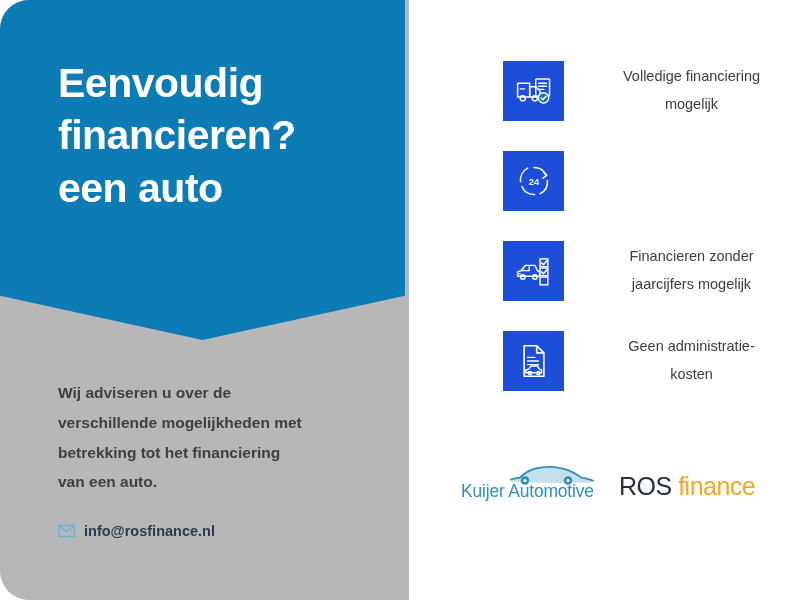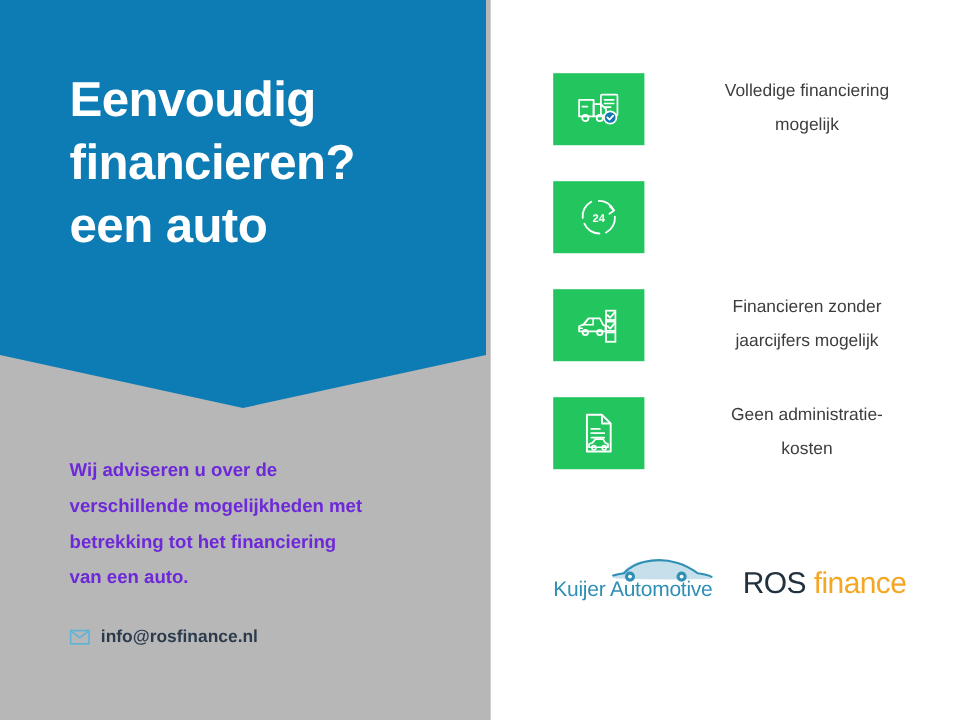--- a/index.html
+++ b/index.html
@@ -12,20 +12,21 @@
     background: #ffffff;
     font-family: "Liberation Sans", sans-serif;
     overflow: hidden;
   }
   .poster {
     position: relative;
     width: 800px;
     height: 600px;
     background: #ffffff;
     overflow: hidden;
+    border-radius: 29px;
   }
 
   
   .left-panel {
     position: absolute;
     left: 0;
     top: 0;
     width: 409px;
     height: 600px;
     background: #b7b7b7;
@@ -51,21 +52,21 @@
     line-height: 1.28;
     letter-spacing: -0.5px;
   }
   .headline .hl-line { display: block; white-space: nowrap; }
 
   .body-copy {
     position: absolute;
     left: 58px;
     top: 378px;
     width: 330px;
-    color: #6d28d9;
+    color: #404040;
     font-size: 15.5px;
     font-weight: bold;
     line-height: 1.92;
   }
   .body-copy .bc-line { display: block; }
 
   .contact-row {
     position: absolute;
     left: 58px;
     top: 522px;
@@ -109,26 +110,27 @@
   }
   .feature {
     position: relative;
     display: flex;
     align-items: center;
     height: 60px;
     margin-bottom: 30px;
   }
   .feature-icon {
     flex: 0 0 auto;
-    width: 76px;
+    width: 61px;
     height: 60px;
-    background: #22c55e;
+    background: #1d4ed8;
     display: flex;
     align-items: center;
     justify-content: center;
+    margin-left: 42px;
   }
   .feature-label {
     margin-left: 28px;
     color: #3d3d3d;
     font-size: 14.5px;
     line-height: 1.92;
     width: 215px;
   }
   .feature-label .fl-line { display: block; text-align: center; }
 

